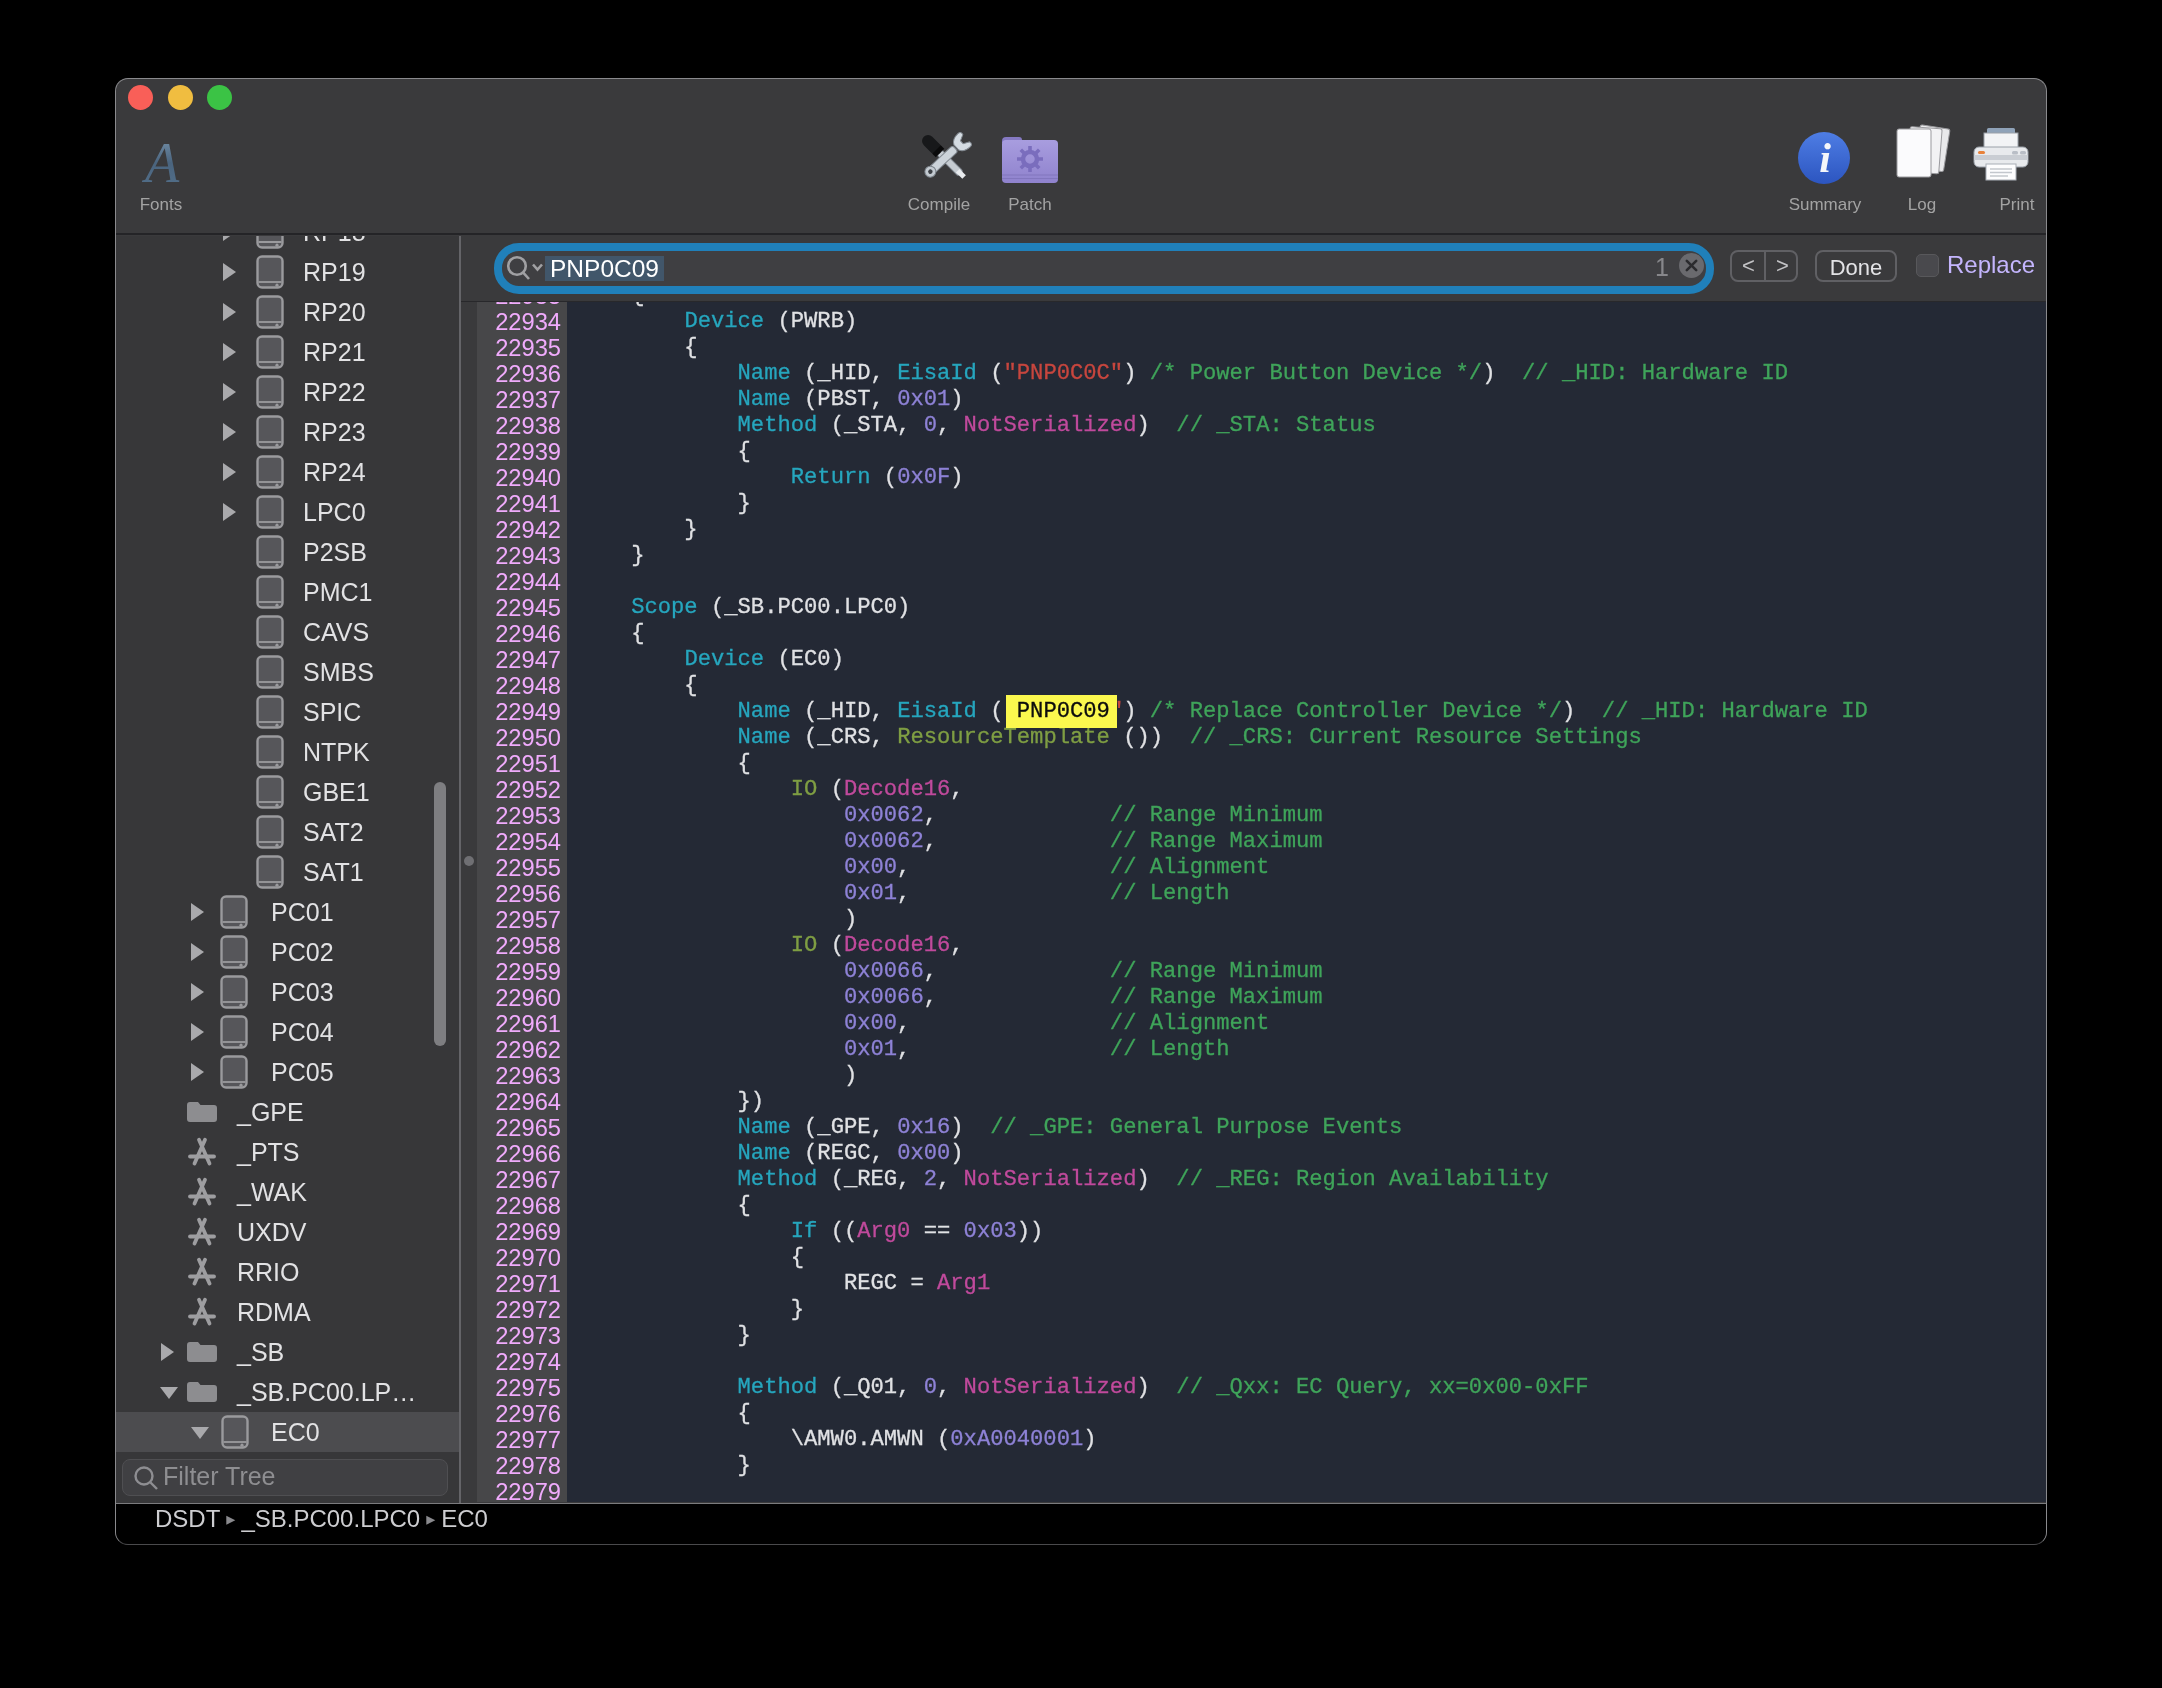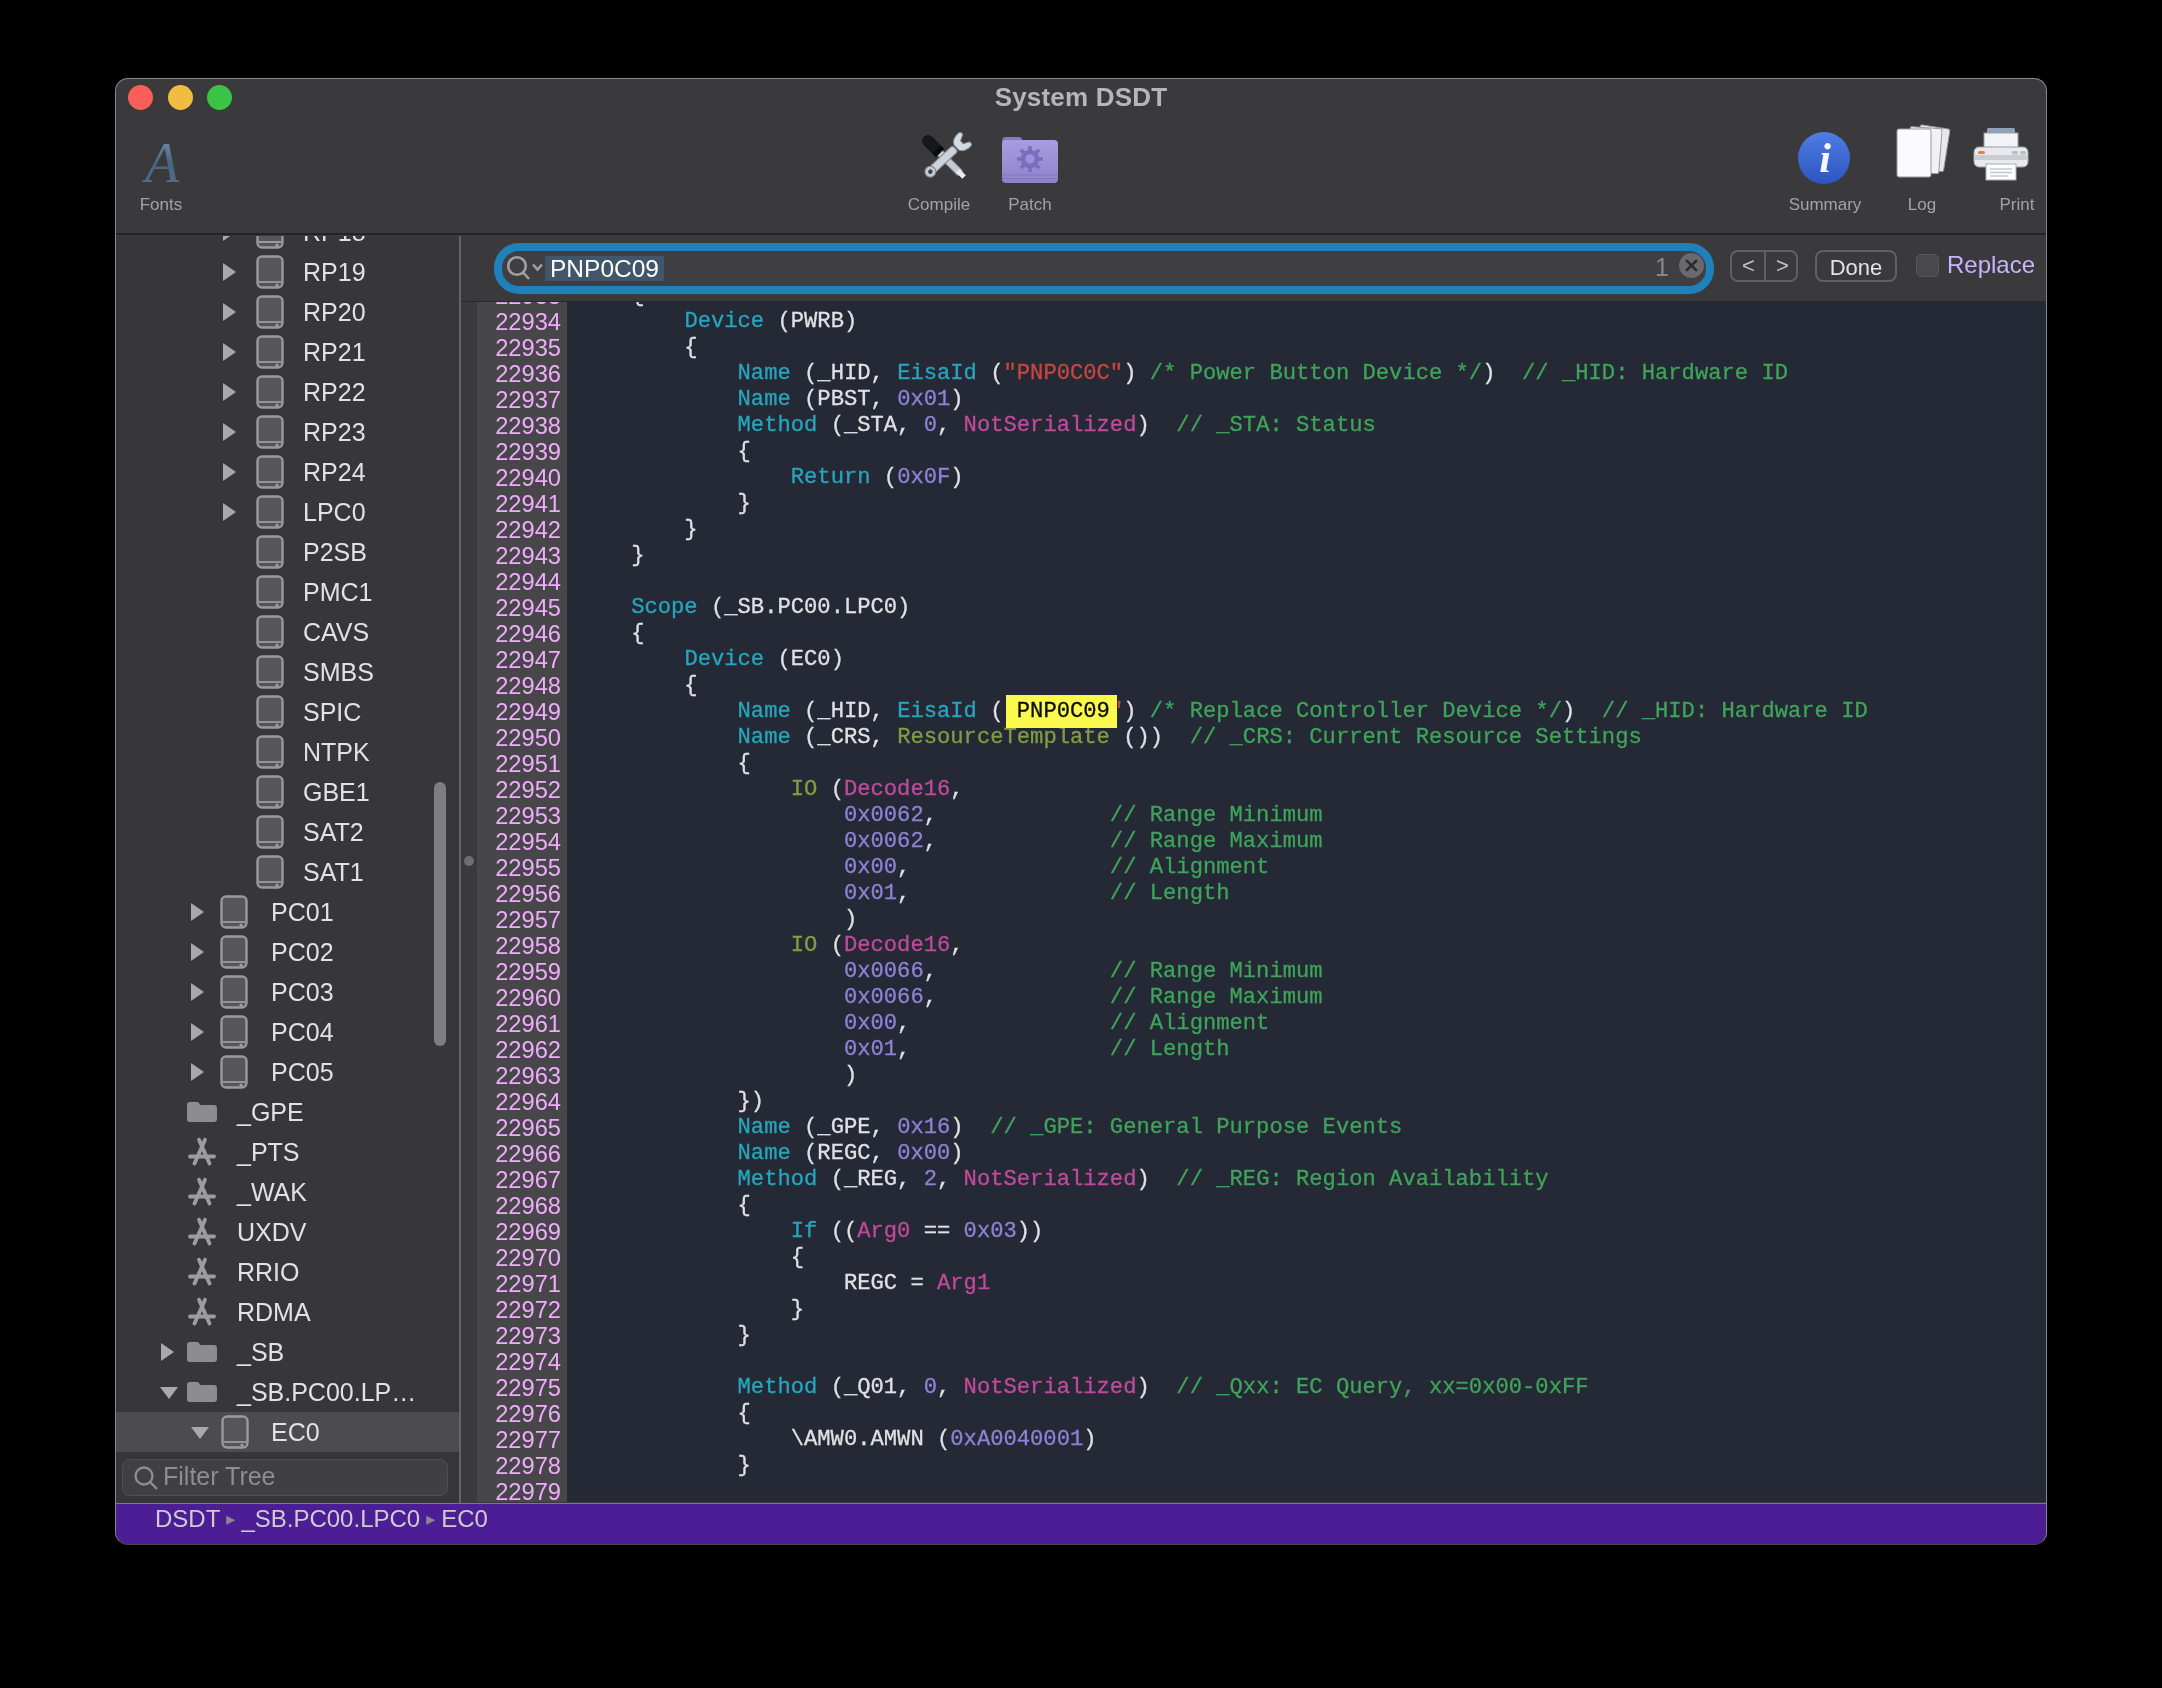--- a/index.html
+++ b/index.html
@@ -38,30 +38,29 @@
 #sfield .cnt { position:absolute; left:1153px; top:2px; font-size:25px; color:#87878b; }
 #sfield .clr { position:absolute; left:1176px; top:1px; }
 #sfield .mg { position:absolute; left:1px; top:1px; }
 .navseg { position:absolute; left:1614px; top:171px; width:68px; height:32px; border:2px solid #606064; border-radius:8px; }
 .navseg .mid { position:absolute; left:32px; top:0; width:2px; height:28px; background:#606064; }
 .navseg .lt, .navseg .gt { position:absolute; top:1px; font-size:22px; color:#c2c2c5; }
 .navseg .lt { left:10px; } .navseg .gt { left:44px; }
 #done { position:absolute; left:1699px; top:171px; width:82px; height:32px; border:2px solid #606064; border-radius:8px; color:#e3e3e6; font-size:22px; text-align:center; padding-top:3px; }
 #repbox { position:absolute; left:1800px; top:175px; width:23px; height:23px; background:#49494d; border:1px solid #58585b; border-radius:5px; }
 #replab { position:absolute; left:1831px; top:172px; font-size:24px; color:#c4b5fd; }
-#status { position:absolute; left:0; top:1424px; width:100%; height:42px; background:#4c1d95; border-top:1px solid #7b7b7e;padding-left:45px; }
+#status { position:absolute; left:0; top:1424px; width:100%; height:42px; background:#000000; border-top:1px solid #7b7b7e;padding-left:45px; }
 #status .t { position:absolute; left:39px; top:1px; font-size:24px; color:#cdcdd0; }
 #status .sep { color:#8a8a8e; font-size:18px; padding:0 6px; position:relative; top:-2px; }
 </style></head>
 <body>
 <div id="win">
   <div class="tl" style="left:12px;background:#f95f58;"></div>
   <div class="tl" style="left:52px;background:#f0bd40;"></div>
   <div class="tl" style="left:91px;background:#3bc345;"></div>
-  <div id="title">System DSDT</div>
 
   <div class="ticon" style="left:14px;top:57px;"><svg width="60" height="52" viewBox="0 0 60 52">
         <defs>
           <linearGradient id="ga" x1="0" y1="0" x2="0" y2="1">
             <stop offset="0" stop-color="#7b97b0"></stop>
             <stop offset="0.5" stop-color="#4a647e"></stop>
             <stop offset="1" stop-color="#54718c"></stop>
           </linearGradient>
         </defs>
         <text x="32" y="46" text-anchor="middle" font-family="Liberation Serif" font-style="italic" font-size="56" fill="url(#ga)">A</text>

